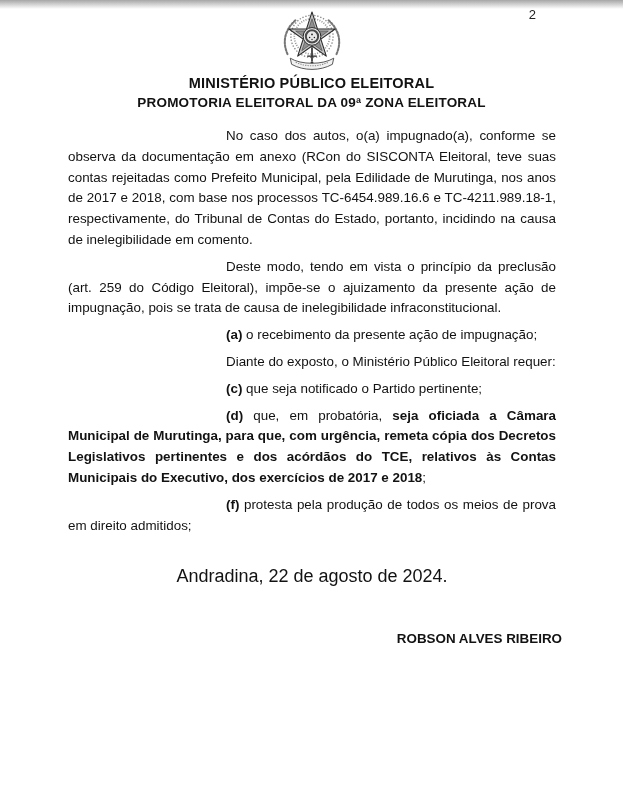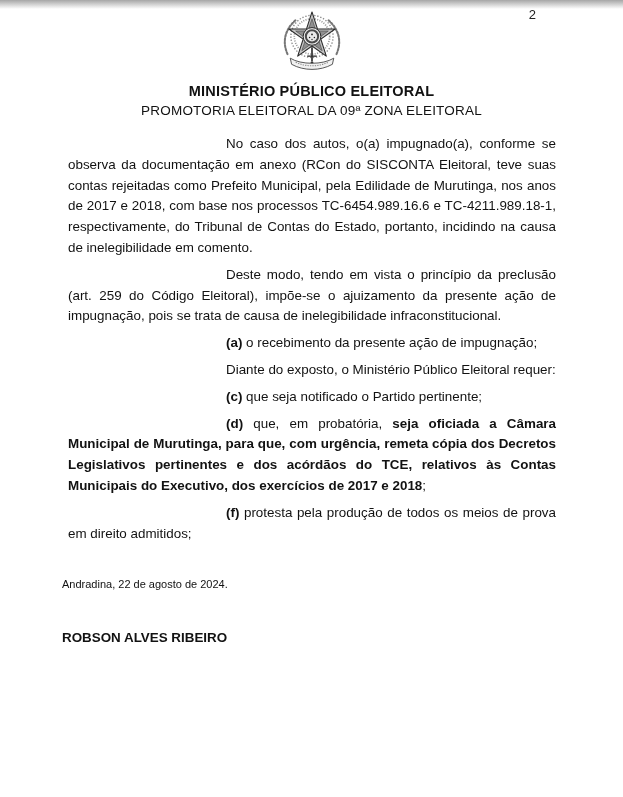--- a/index.html
+++ b/index.html
@@ -32,55 +32,55 @@
     padding-top: 9px;
     text-align: center;
   }
   .emblem {
     display: block;
     width: 68px;
     height: 63px;
     margin: 0 auto;
   }
   .org-title {
-    margin-top: 11px;
+    margin-top: 3px;
     font-weight: bold;
     font-size: 14.5px;
     line-height: 17px;
     letter-spacing: 0.2px;
   }
   .unit-title {
     margin-top: 2px;
-    font-weight: normal;
+    font-weight: bold;
     font-size: 13.5px;
     line-height: 17px;
     letter-spacing: 0.2px;
     text-align: center;
   }
   .content {
     margin: 15px 61px 0 62px;
     font-size: 13.4px;
     line-height: 20.8px;
     text-align: justify;
   }
   p.par {
     margin: 6px;
     text-indent: 158px;
   }
   .bold { font-weight: bold; }
   .dateline {
     margin: 30px 0 0 0;
-    text-align: left;
+    text-align: center;
     text-indent: 0;
-    font-size: 11px;
+    font-size: 18px;
     line-height: 20.8px;
   }
   .signature {
-    margin-top: 32px;
-    text-align: left;
+    margin-top: 41px;
+    text-align: right;
     font-size: 13.4px;
     line-height: 21px;
   }
   .sig-name, .sig-role { font-weight: bold; }
 </style>
 </head>
 <body>
 
 <div class="top-shadow"></div>
 

